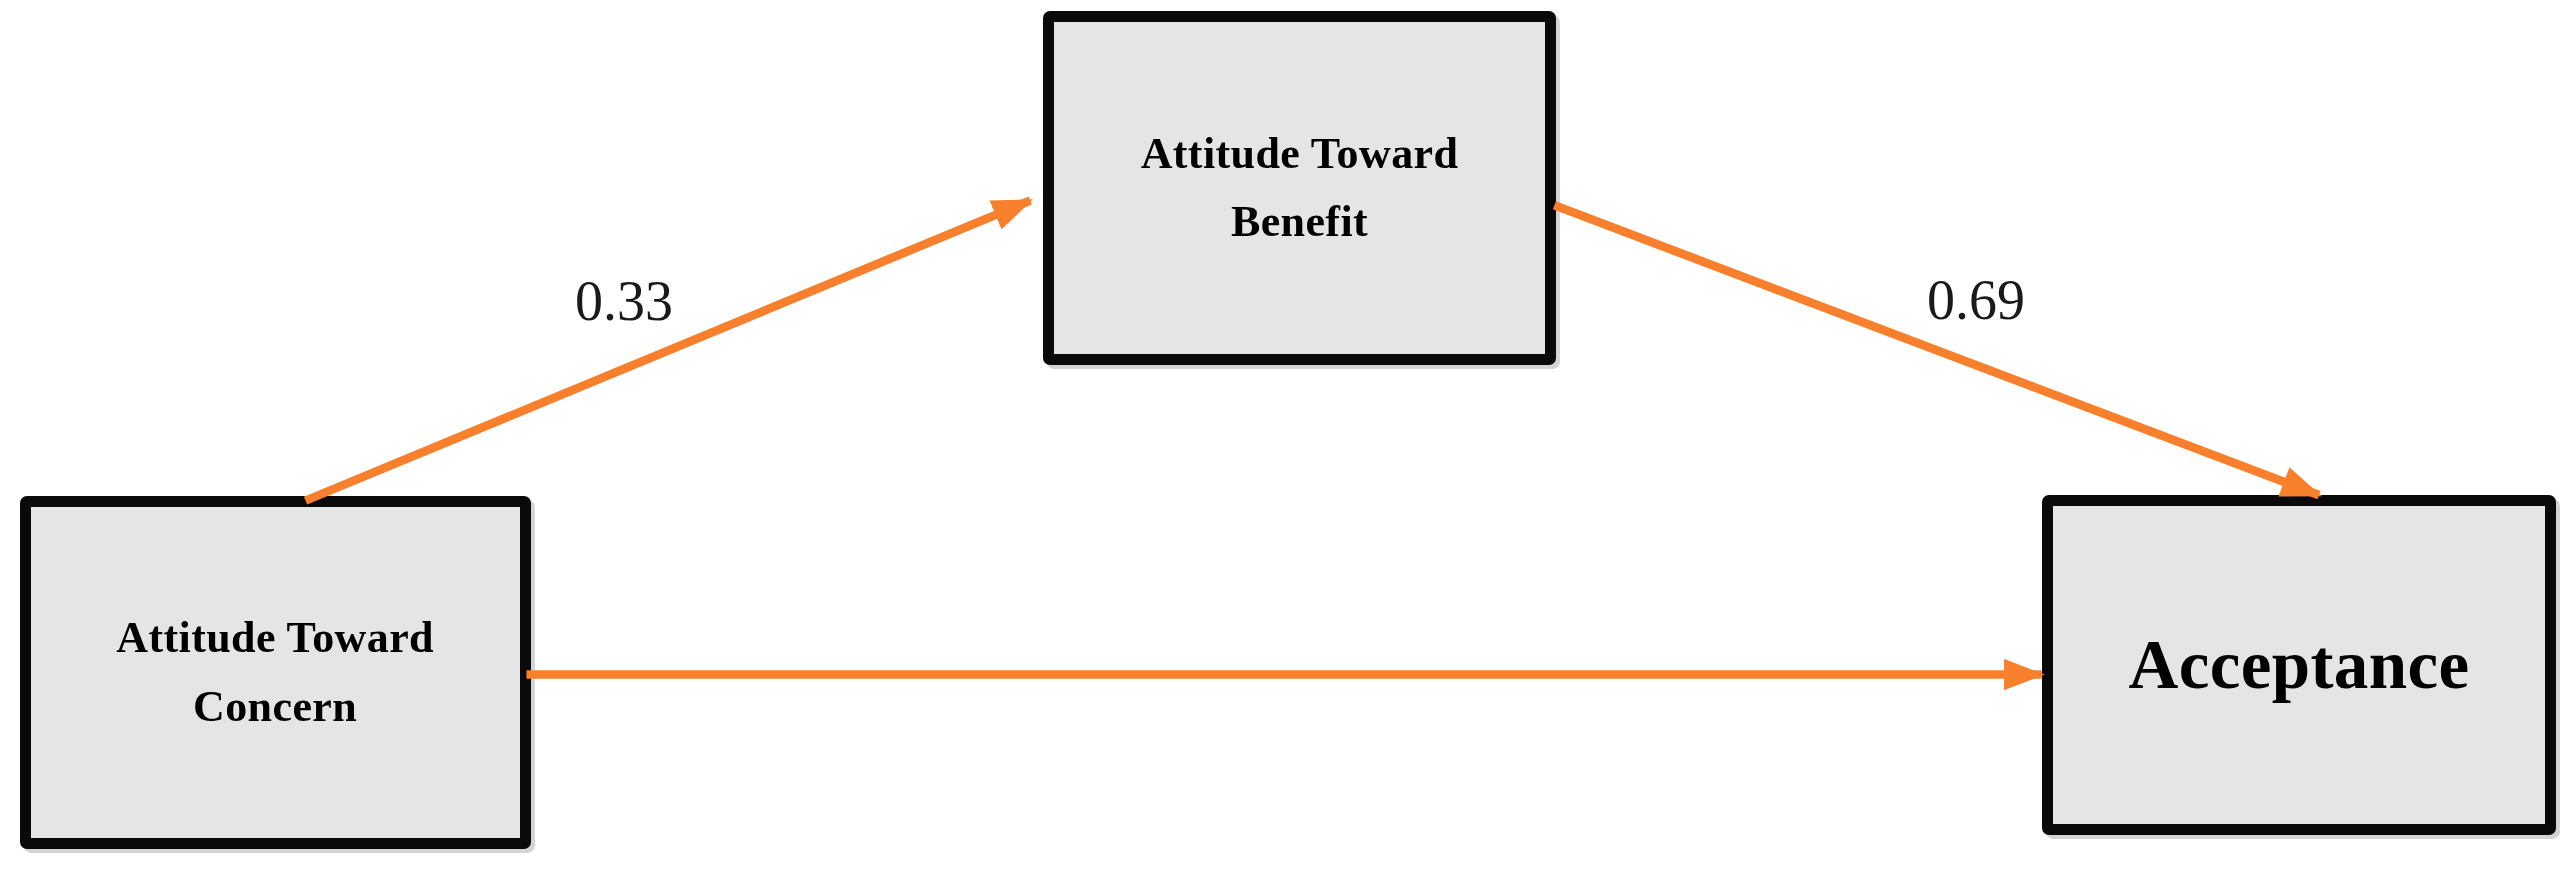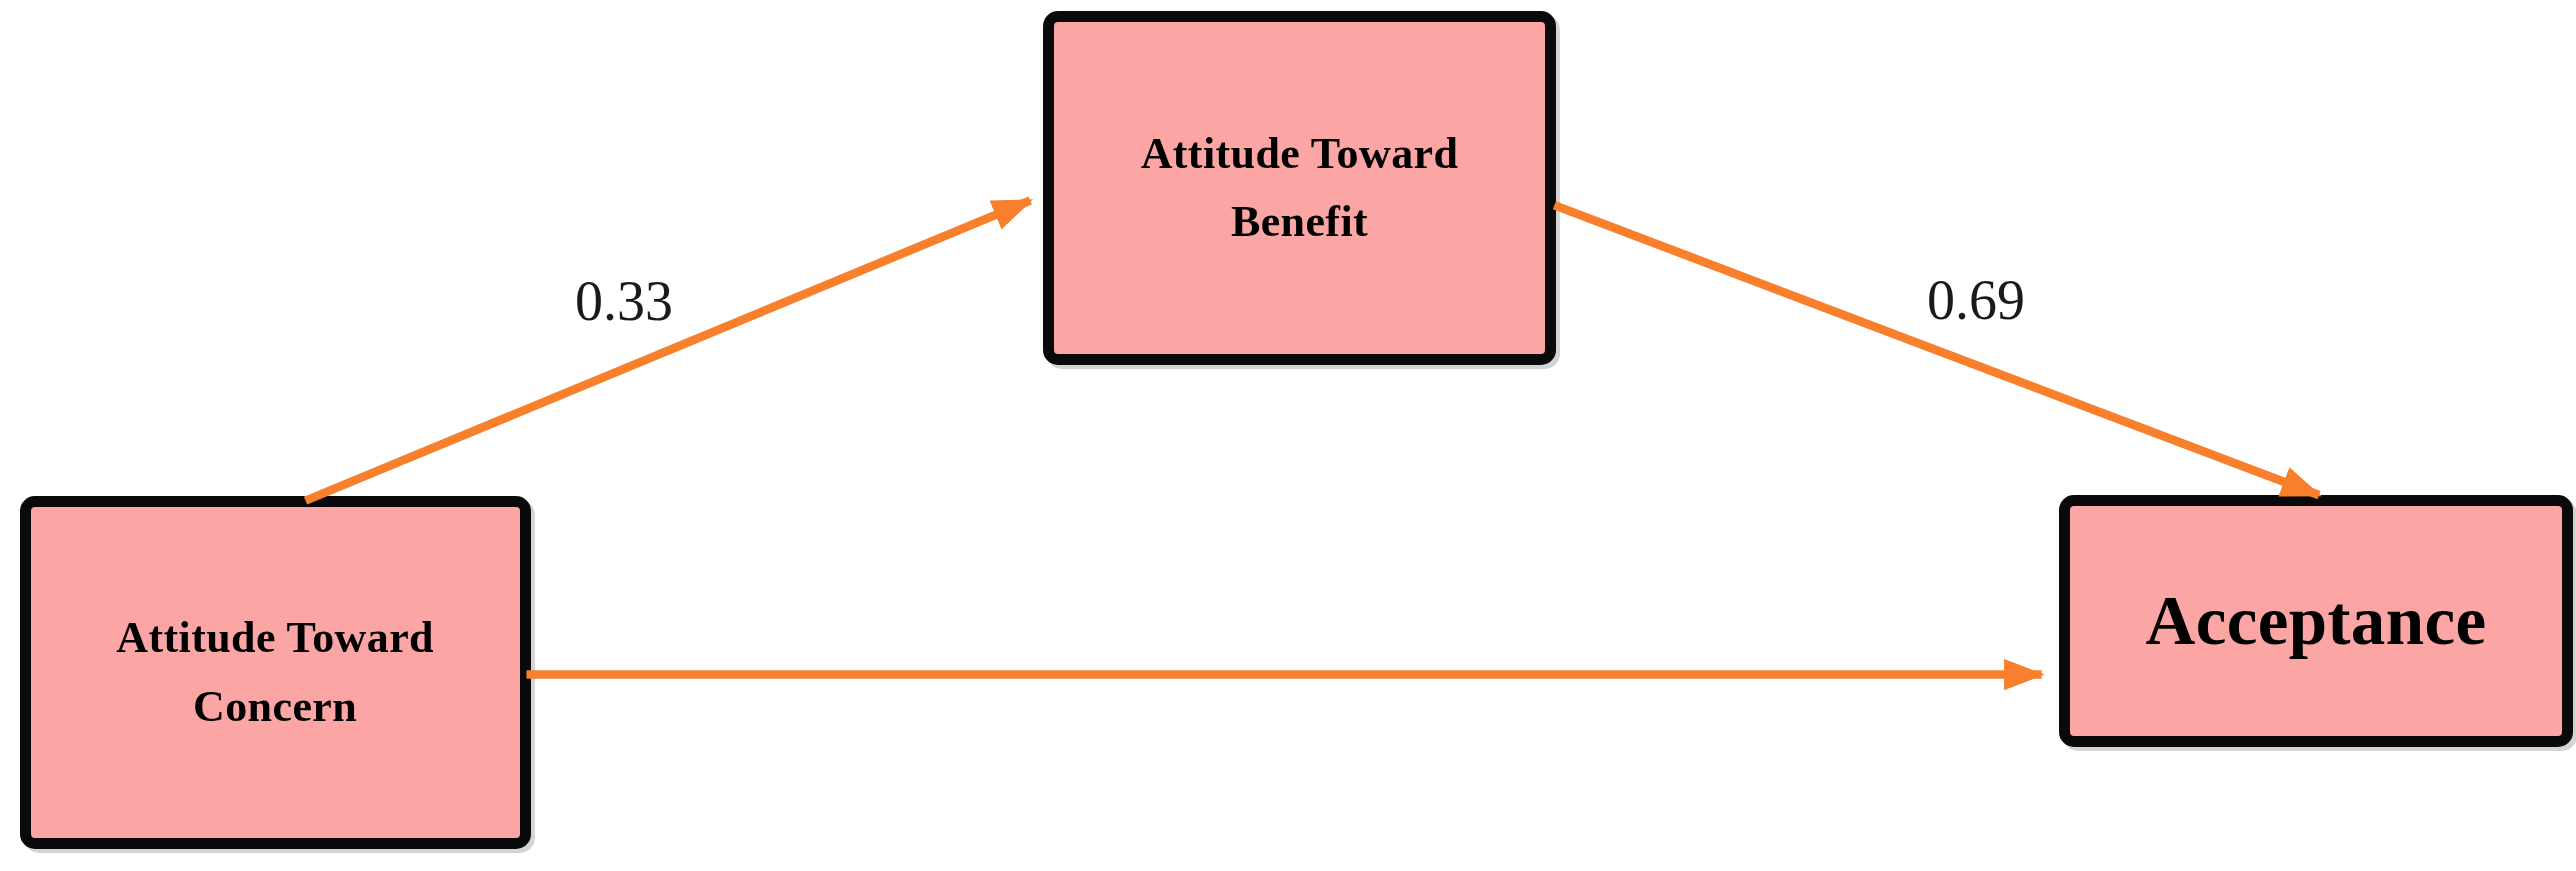--- a/index.html
+++ b/index.html
@@ -11,40 +11,40 @@
     position: relative;
     width: 2576px;
     height: 872px;
     background: #ffffff;
     font-family: "Liberation Serif", serif;
     overflow: hidden;
   }
   .node {
     position: absolute;
     box-sizing: border-box;
-    background: #fca5a5;
+    background: #e5e5e5;
     border: 11px solid #0a0a0a;
-    border-radius: 15px;
+    border-radius: 7px;
     box-shadow: 3.9px 3.9px 0 0 #d4d4d4;
     display: flex;
     align-items: center;
     justify-content: center;
     text-align: center;
   }
   .node-label {
     font-weight: bold;
     color: #000000;
     white-space: pre-line;
     font-size: 44px;
     line-height: 1.55;
     letter-spacing: 0.4px;
   }
   #node-concern    { left: 19.6px;   top: 496px; width: 511px; height: 353px; }
   #node-benefit    { left: 1043px; top: 11px;  width: 513px; height: 354px; }
-  #node-acceptance { left: 2042px; top: 495px; width: 514px; height: 252px; margin-left: 17px; }
+  #node-acceptance { left: 2042px; top: 495px; width: 514px; height: 340px; }
   #node-acceptance .node-label { font-size: 69px; }
 
   #arrows-layer {
     position: absolute;
     left: 0; top: 0;
     width: 2576px;
     height: 872px;
     pointer-events: none;
   }
   .edge-label {

